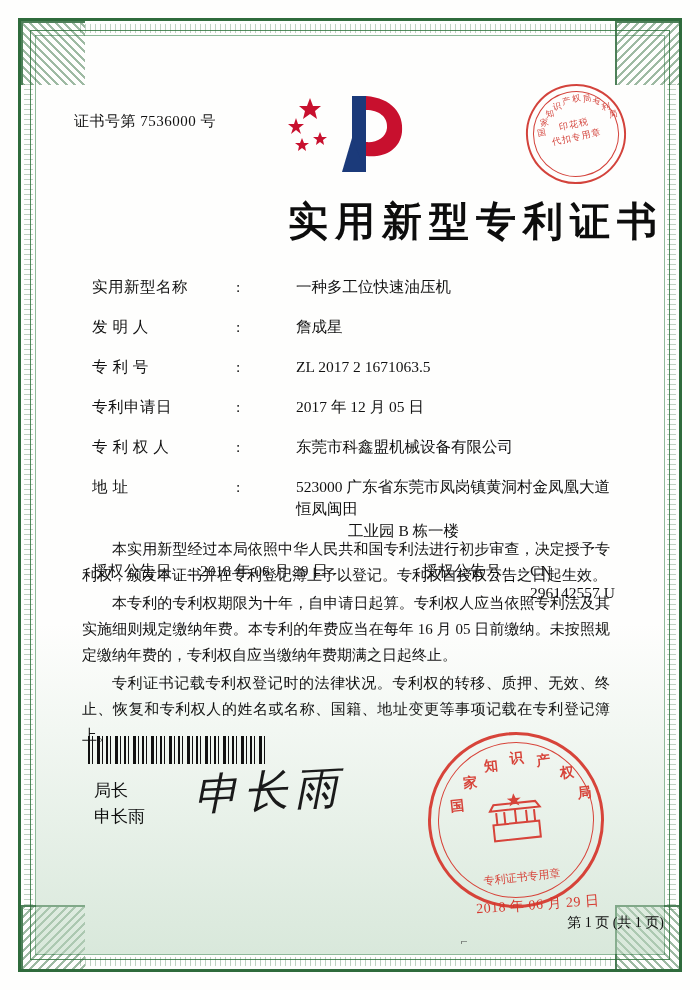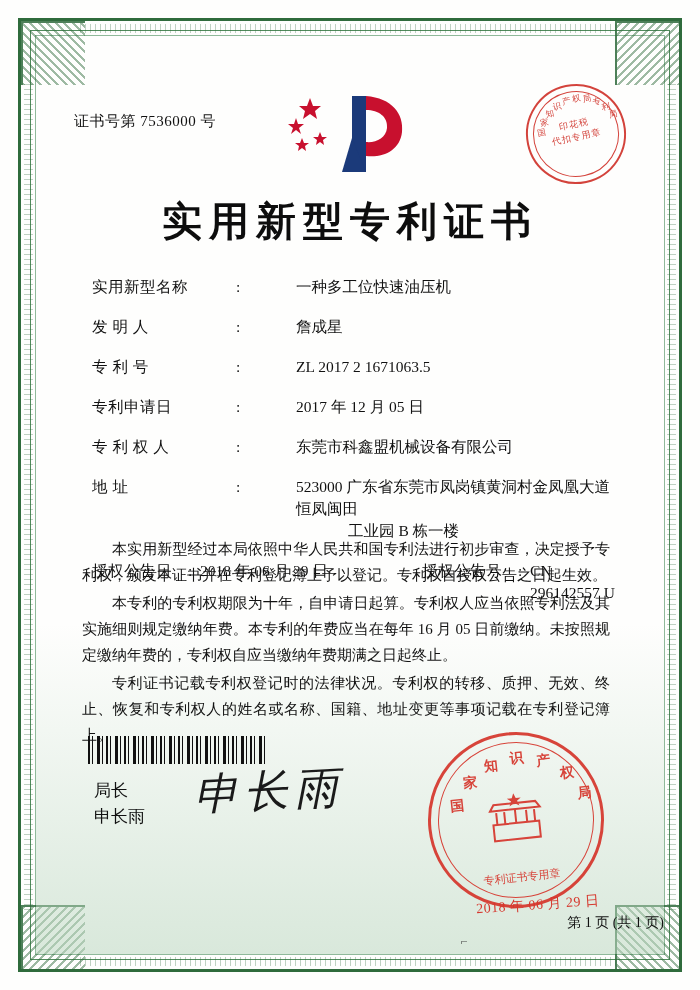--- a/index.html
+++ b/index.html
@@ -154,21 +154,21 @@
     top: 56px;
     width: 140px;
     height: 84px;
   }
 
   .title {
     position: absolute;
     left: 0;
     right: 0;
     top: 158px;
-    text-align: center;
+    text-align: right;
     font-size: 40px;
     letter-spacing: 7px;
     color: #0d0d0d;
     font-weight: 700;
     font-family: "DejaVu Serif", serif;
   }
 
   .fields {
     position: absolute;
     left: 56px;

